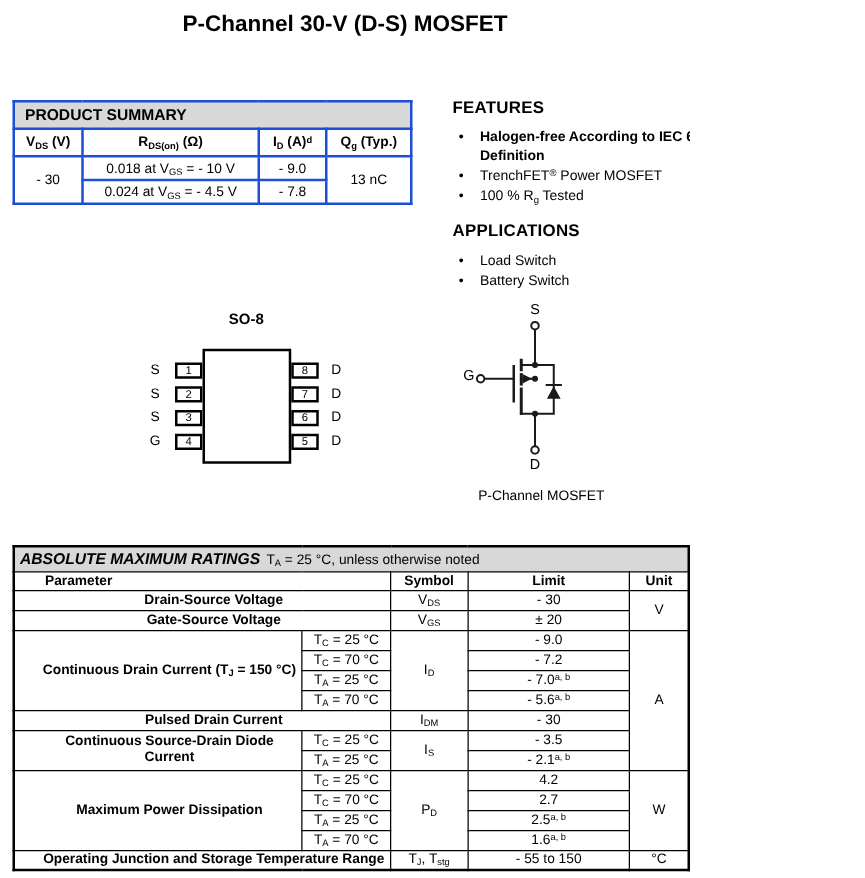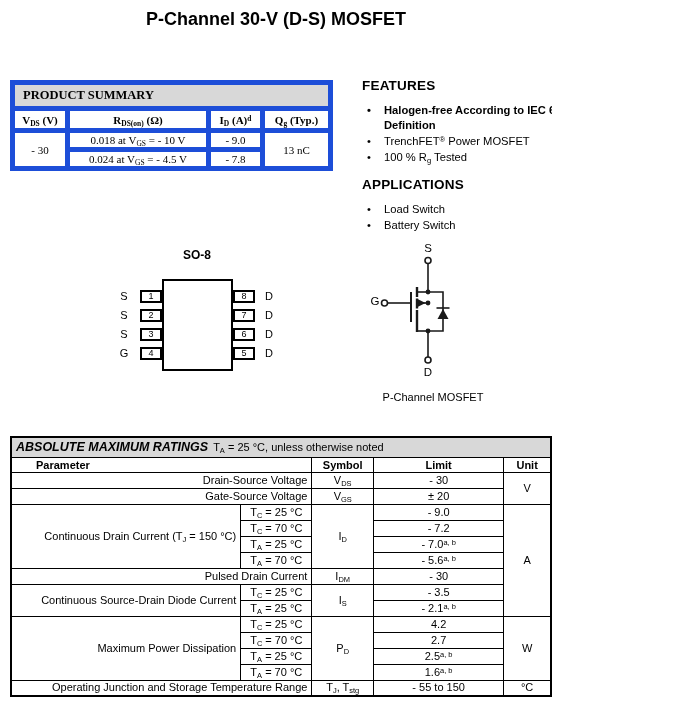--- a/index.html
+++ b/index.html
@@ -15,21 +15,21 @@
     position:absolute; top:9px; left:0; width:100%;
     text-align:center; font-size:18px; font-weight:bold;
   }
 
   
   table.ps {
     position:absolute; left:10px; top:80px;
     border-collapse:collapse; table-layout:fixed;
     border:2px solid #000; font-size:11px;
   }
-  table.ps th, table.ps td { border:5px solid #1d4ed8; text-align:center; padding:0 2px;font-family:Liberation Serif, serif; }
+  table.ps th, table.ps td { border:2px solid #1d4ed8; text-align:center; padding:0 2px; }
   .ps-head {
     background:#d8d8d8; text-align:left !important; font-size:12.5px;
     font-weight:bold; padding:3px 8px !important; height:20px;
   }
   .ps-colhead { font-weight:bold; height:22px; }
   table.ps td.ps-data { height:19px; }
 
   
   .features { position:absolute; left:362px; top:78px; width:278px; }
   .sec-head { font-size:13.5px; font-weight:bold; letter-spacing:0.2px; margin-bottom:10px; }
@@ -74,21 +74,21 @@
     border-collapse:collapse; table-layout:fixed;
     border:2px solid #000; font-size:11px;
   }
   table.amr th, table.amr td { border:1px solid #000; padding:0 4px; }
   .amr-titleband { background:#d8d8d8; text-align:left; padding:3px 8px; height:20px; }
   .amr-title-b { font-size:12.5px; font-weight:bold;font-style:italic; }
   .amr-title-c { font-size:11px; font-weight:normal; margin-left:5px; }
   table.amr th.colhead { height:15px; font-weight:bold; text-align:center; }
   table.amr th.colhead.p { text-align:left; padding-left:24px; }
   table.amr td { height:16px; text-align:center; line-height:13px; }
-  table.amr td.p { text-align:right; padding-left:22px; }
+  table.amr td.p { text-align:center; padding-left:22px;font-weight:bold; }
 </style>
 </head>
 <body>
 
 <div id="page">
 
   <div class="page-title">P-Channel 30-V (D-S) MOSFET</div>
 
   <table class="ps">
     <colgroup>

